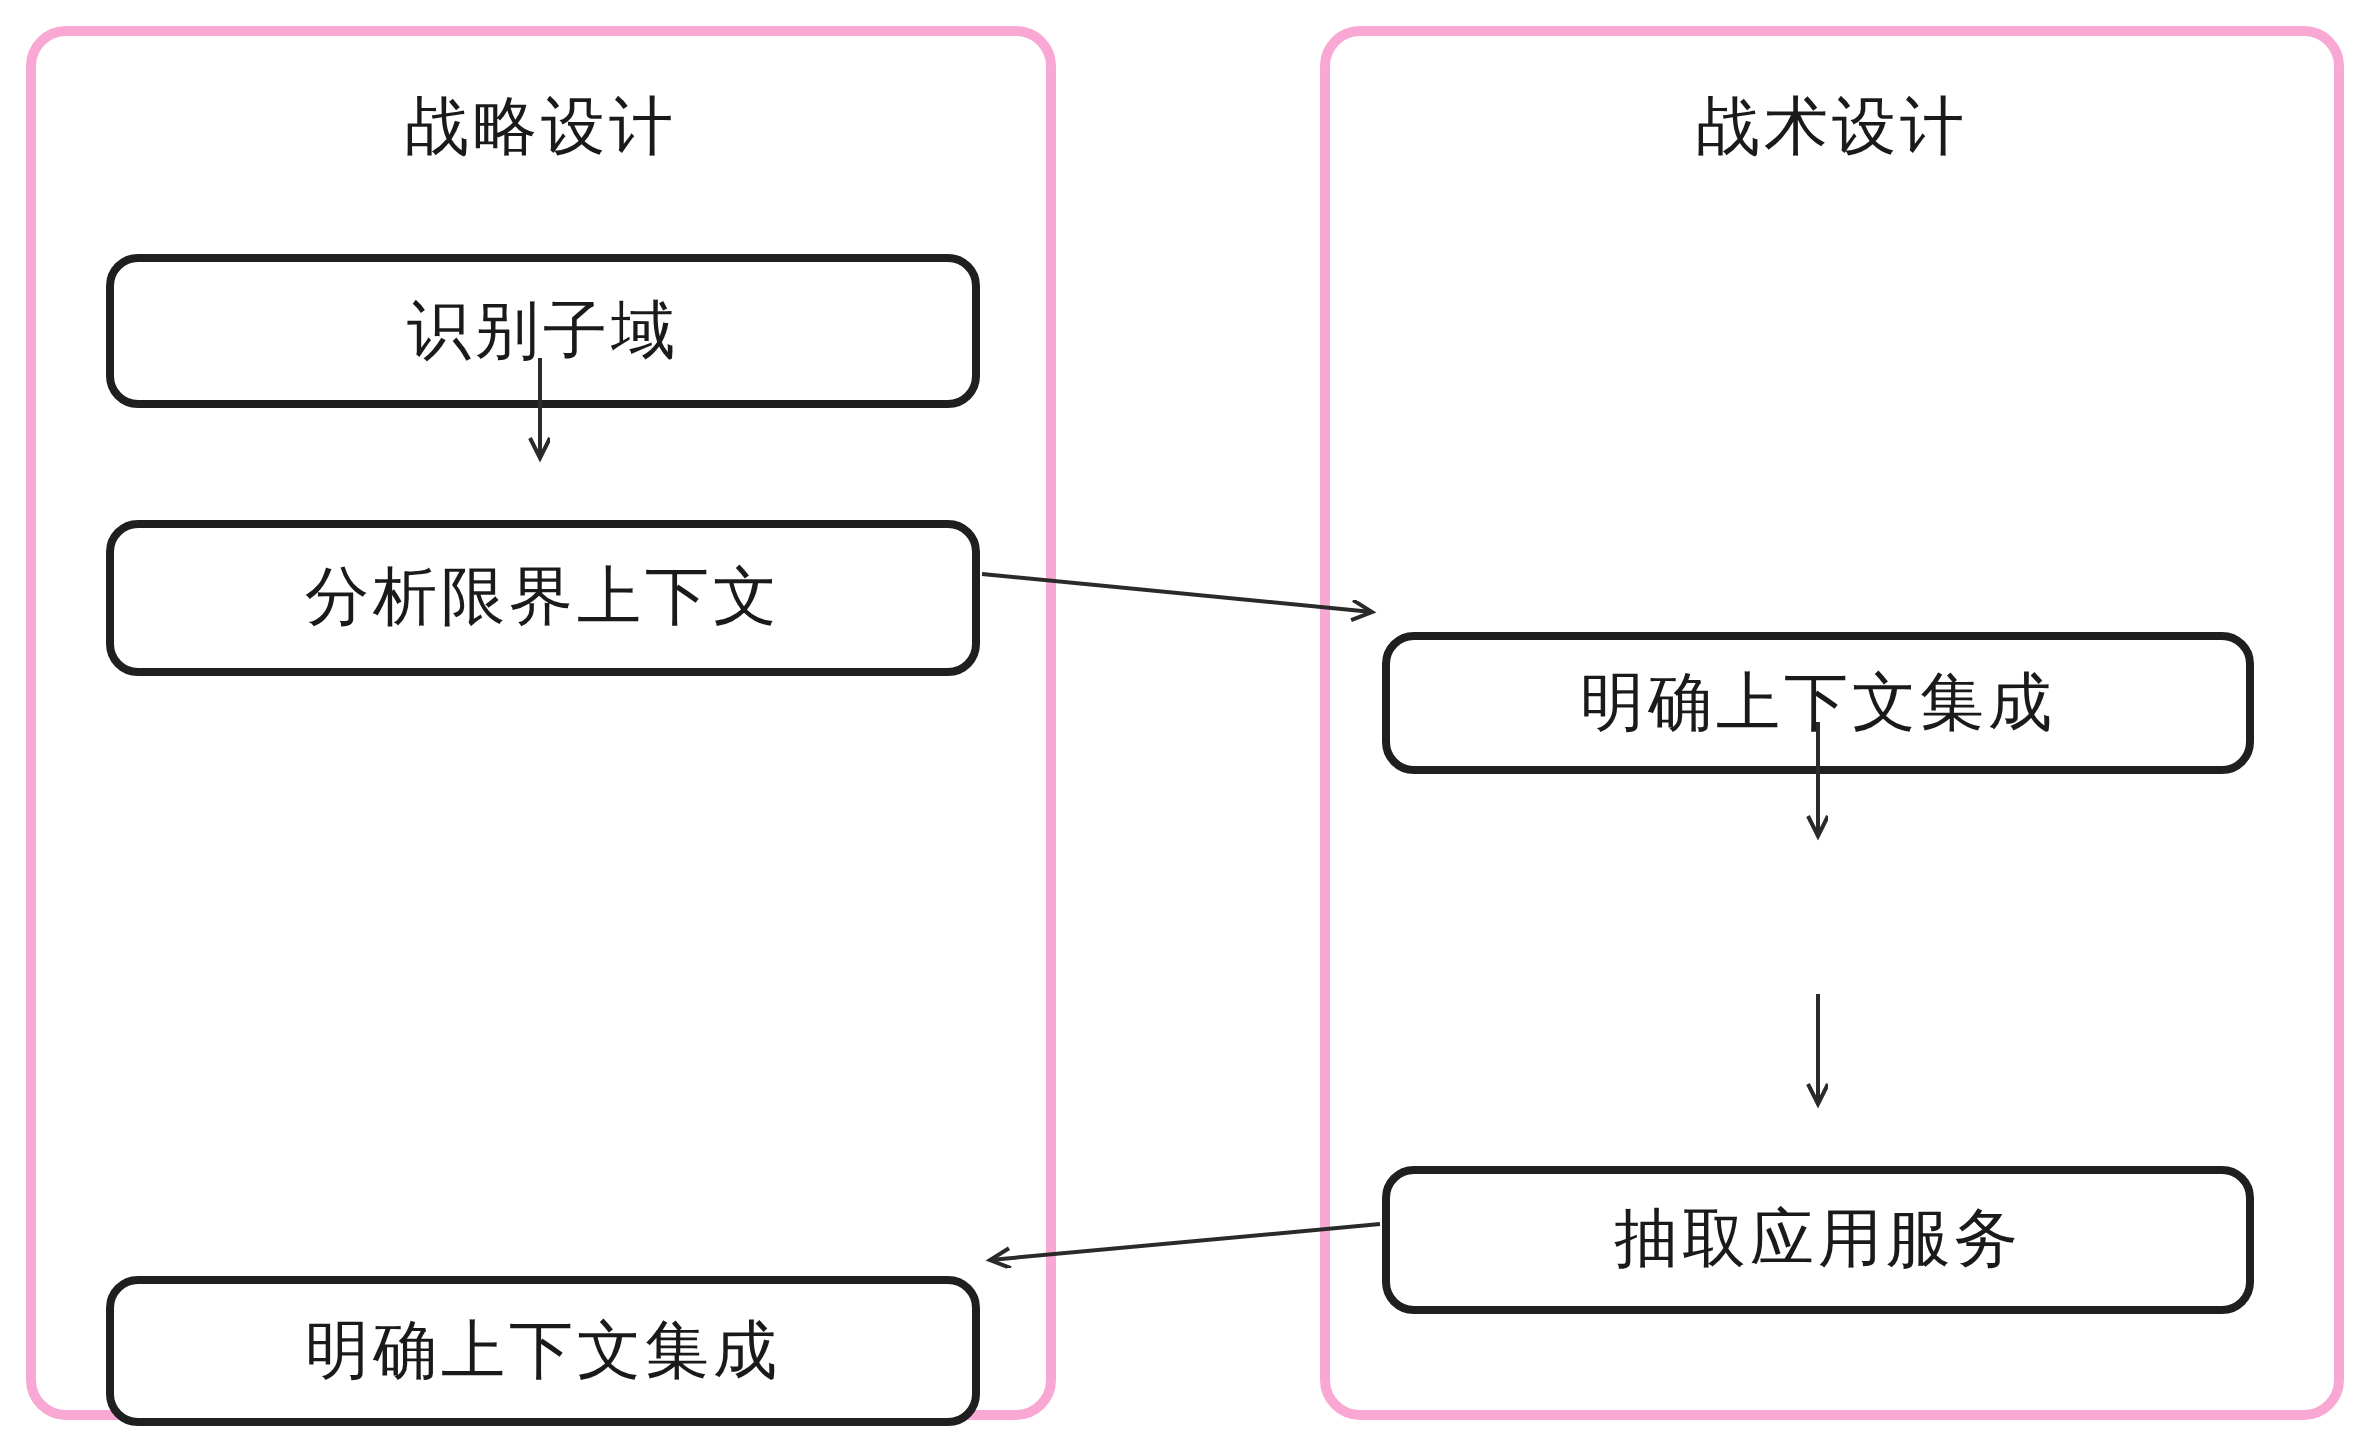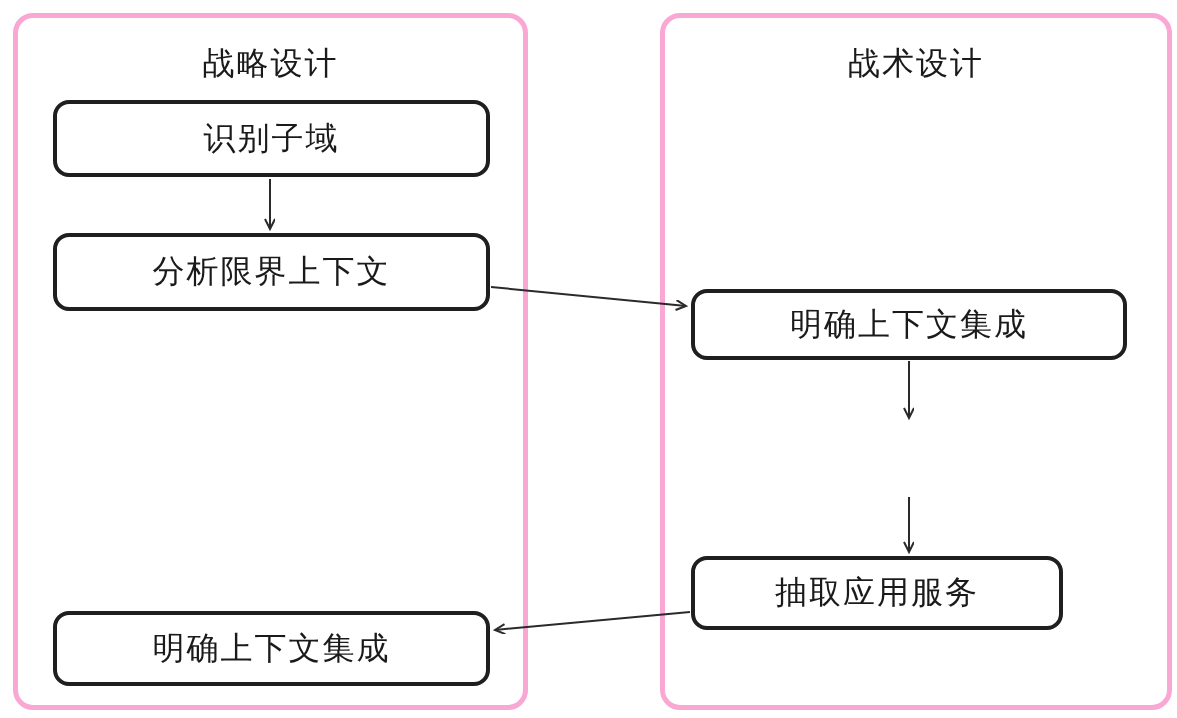--- a/index.html
+++ b/index.html
@@ -35,20 +35,21 @@
   }
   .node {
     position: absolute;
     border: 4px solid #1f1f1f;
     border-radius: 16px;
     background: #ffffff;
     box-sizing: border-box;
     display: flex;
     align-items: center;
     justify-content: center;
+    margin-top: 27px;
   }
   .node-label {
     font-size: 32px;
     letter-spacing: 2px;
     color: #1a1a1a;
     white-space: nowrap;
   }
   .connector-layer {
     position: absolute;
     left: 0;
@@ -59,21 +60,21 @@
   }
   
   #panel-strategic { left: 13px; top: 13px; width: 515px; height: 697px; }
   #panel-tactical  { left: 660px; top: 13px; width: 512px; height: 697px; }
   
   #node-identify   { left: 53px;  top: 100px; width: 437px; height: 77px; }
   #node-analyze    { left: 53px;  top: 233px; width: 437px; height: 78px; }
   #node-clarify    { left: 53px;  top: 611px; width: 437px; height: 75px; }
   #node-organize   { left: 691px; top: 289px; width: 436px; height: 71px; }
   #node-refine     { left: 691px; top: 422px; width: 436px; height: 74px; }
-  #node-extract    { left: 691px; top: 556px; width: 372px; height: 74px; }
+  #node-extract    { left: 691px; top: 556px; width: 436px; height: 74px; }
 </style>
 </head>
 <body>
 
 <div class="canvas">
 
   <div class="panel" id="panel-strategic">
     <div class="panel-title">战略设计</div>
   </div>
 

